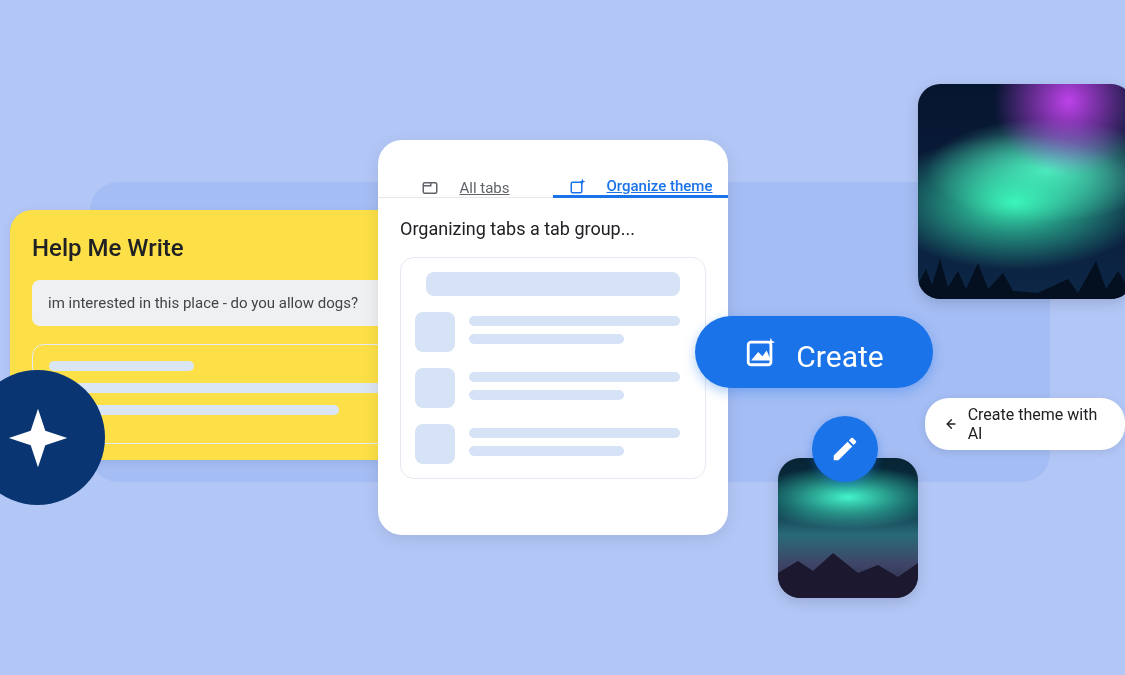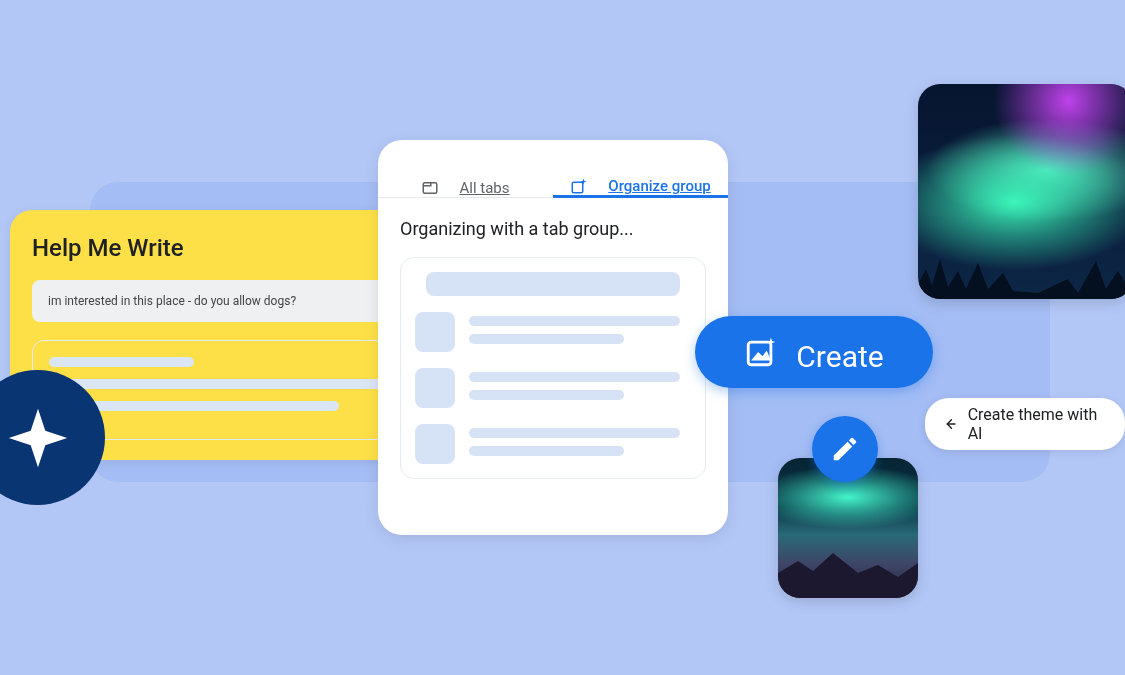--- a/index.html
+++ b/index.html
@@ -32,21 +32,21 @@
   .hmw-title {
     font-size: 24px;
     font-weight: 500;
     color: #202124;
     margin-bottom: 18px;
   }
   .hmw-input {
     background: #eef0f2;
     border-radius: 8px;
     padding: 14px 16px;
-    font-size: 12px;
+    font-size: 15px;
     color: #444;
     margin-bottom: 18px;
   }
   .hmw-skel {
     border: 1px solid #e5eaf2;
     border-radius: 12px;
     padding: 16px;
   }
   .hmw-skel .line {
     height: 10px;
@@ -242,25 +242,25 @@
         <rect x="3" y="5" width="18" height="14" rx="2" fill="none" stroke="#5f6368" stroke-width="2"></rect>
         <path d="M3 9 H13 V5" fill="none" stroke="#5f6368" stroke-width="2"></path>
       </svg>
       <span>All tabs</span>
     </div>
     <div class="tab active">
       <svg width="18" height="18" viewBox="0 0 24 24">
         <rect x="3" y="7" width="14" height="14" rx="2" fill="none" stroke="#1a73e8" stroke-width="2"></rect>
         <path d="M18 2 L19 5 L22 6 L19 7 L18 10 L17 7 L14 6 L17 5 Z" fill="#1a73e8"></path>
       </svg>
-      <span>Organize group</span>
+      <span>Organize theme</span>
     </div>
   </div>
   <div class="tabs-body">
-    <div class="tabs-status">Organizing with a tab group...</div>
+    <div class="tabs-status">Organizing tabs a tab group...</div>
     <div class="group-box">
       <div class="group-title"></div>
       <div class="group-row">
           <div class="thumb"></div>
           <div class="lines">
             <div class="l a"></div>
             <div class="l b"></div>
           </div>
         </div>
       <div class="group-row">

